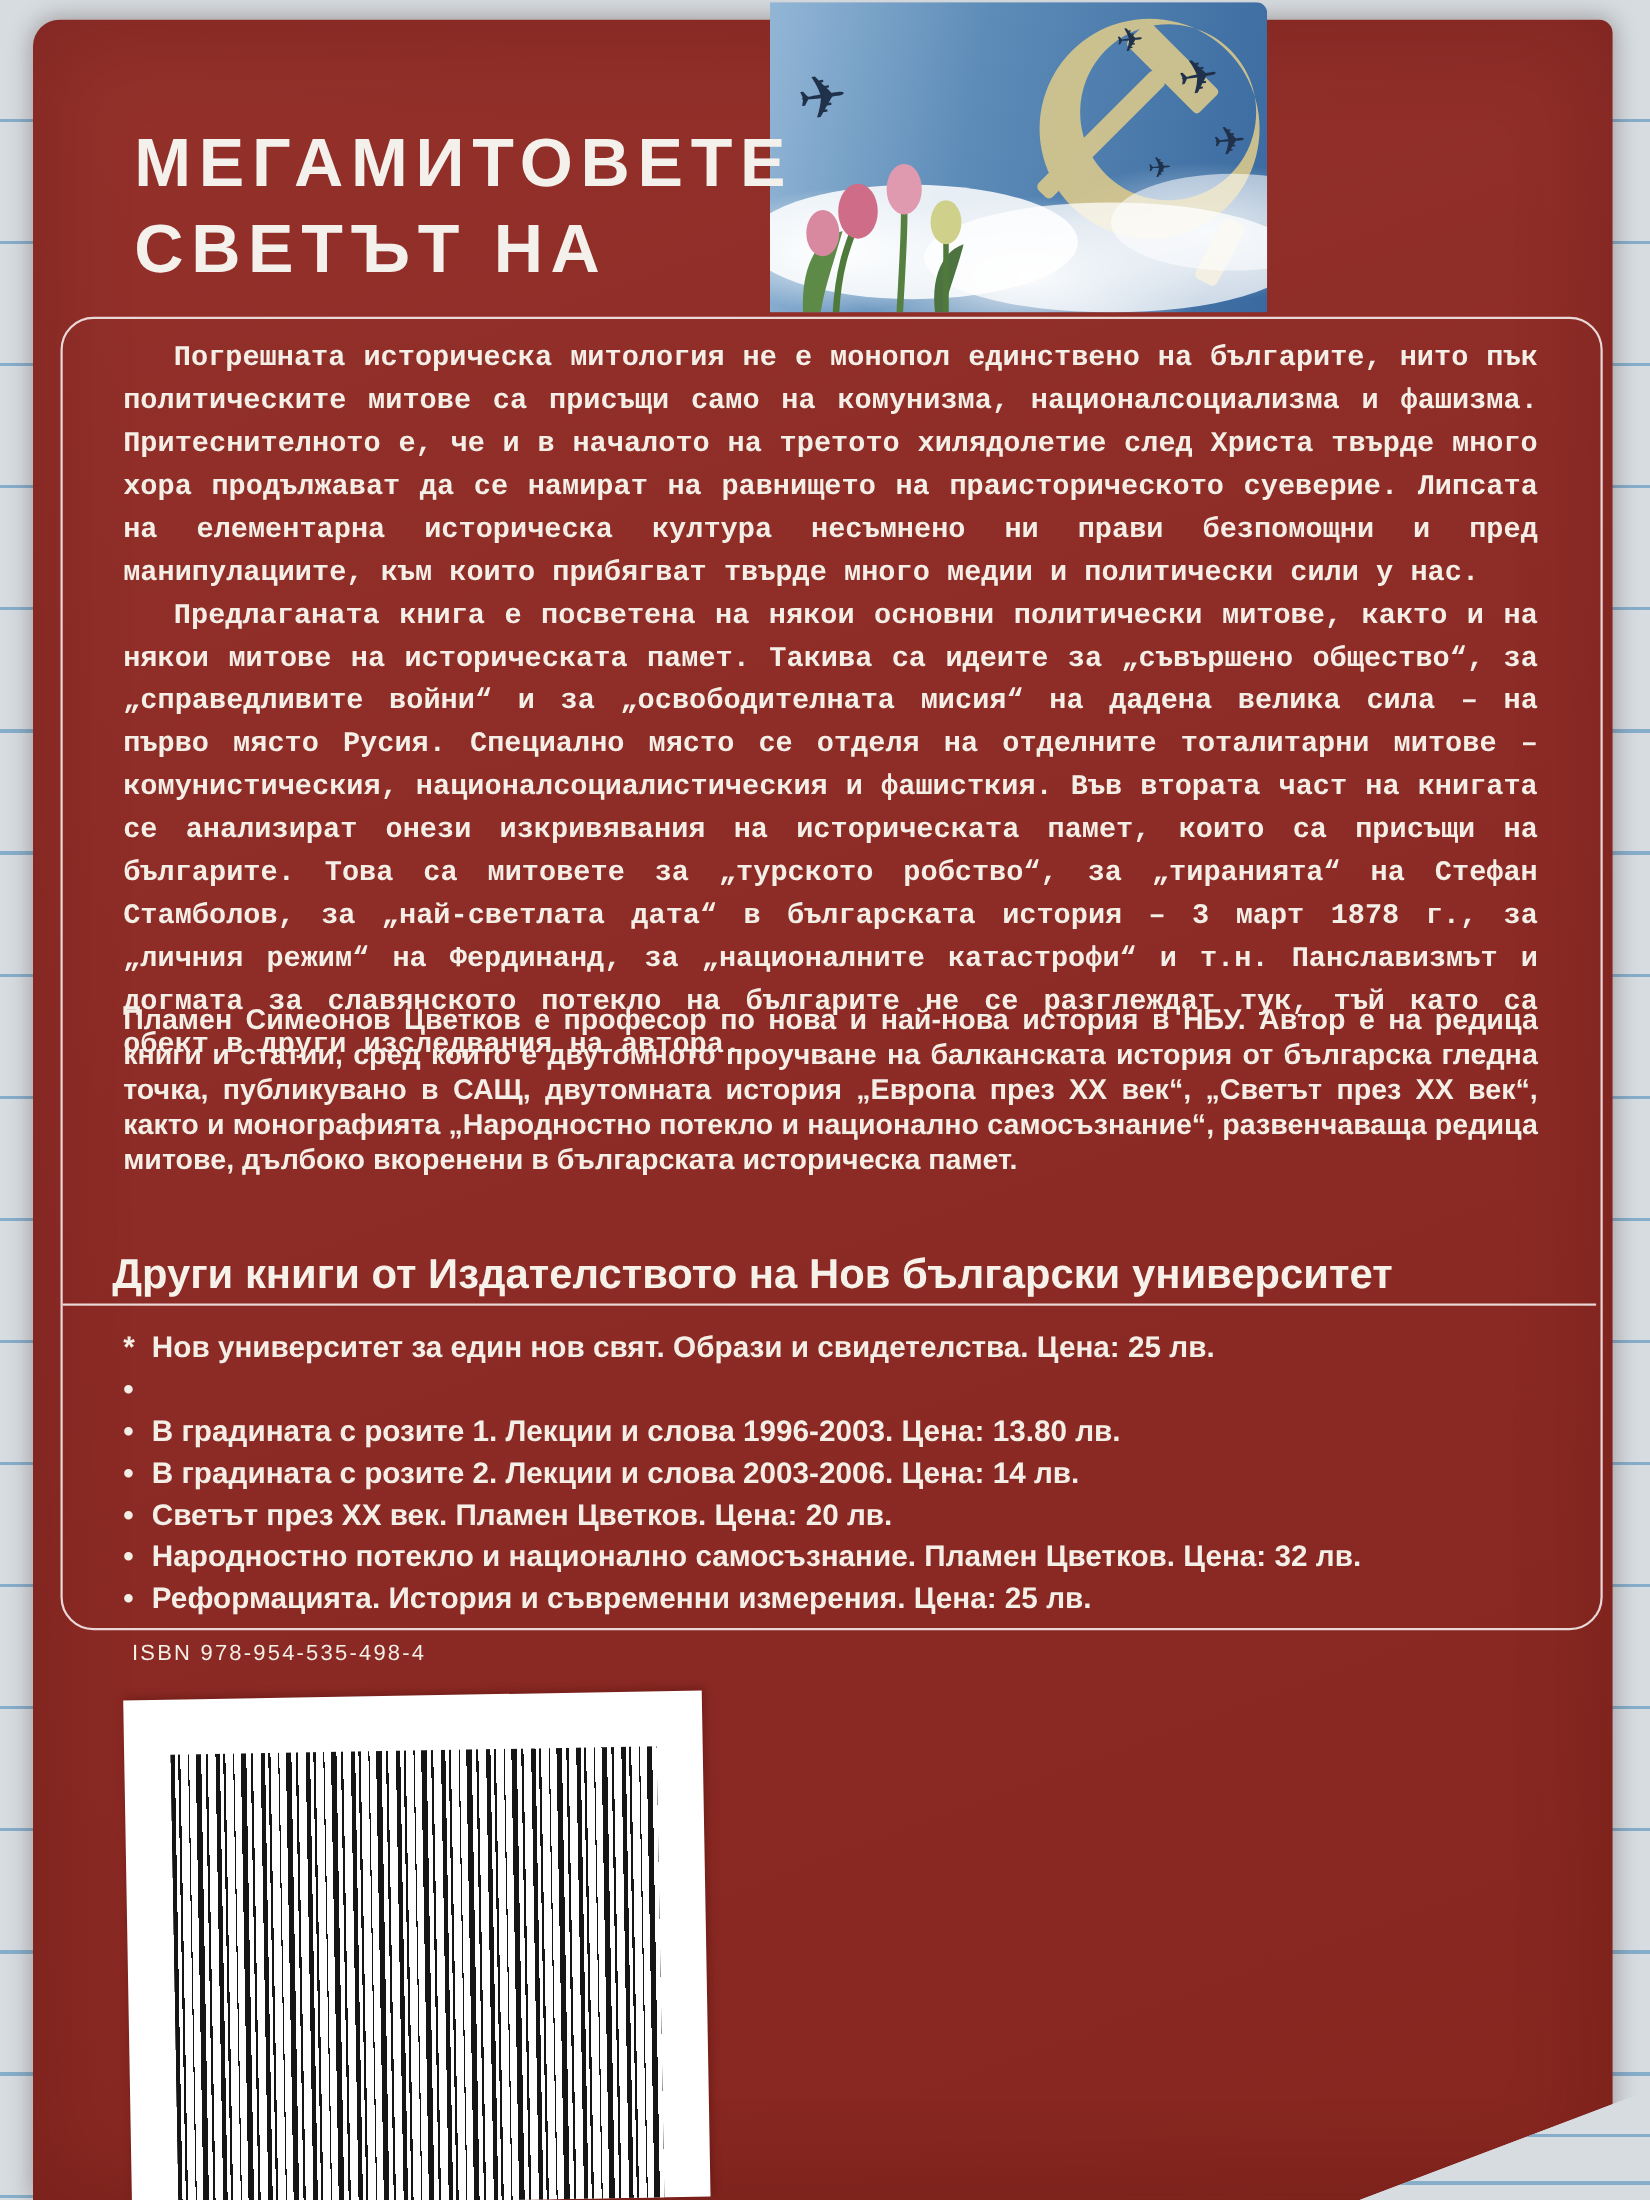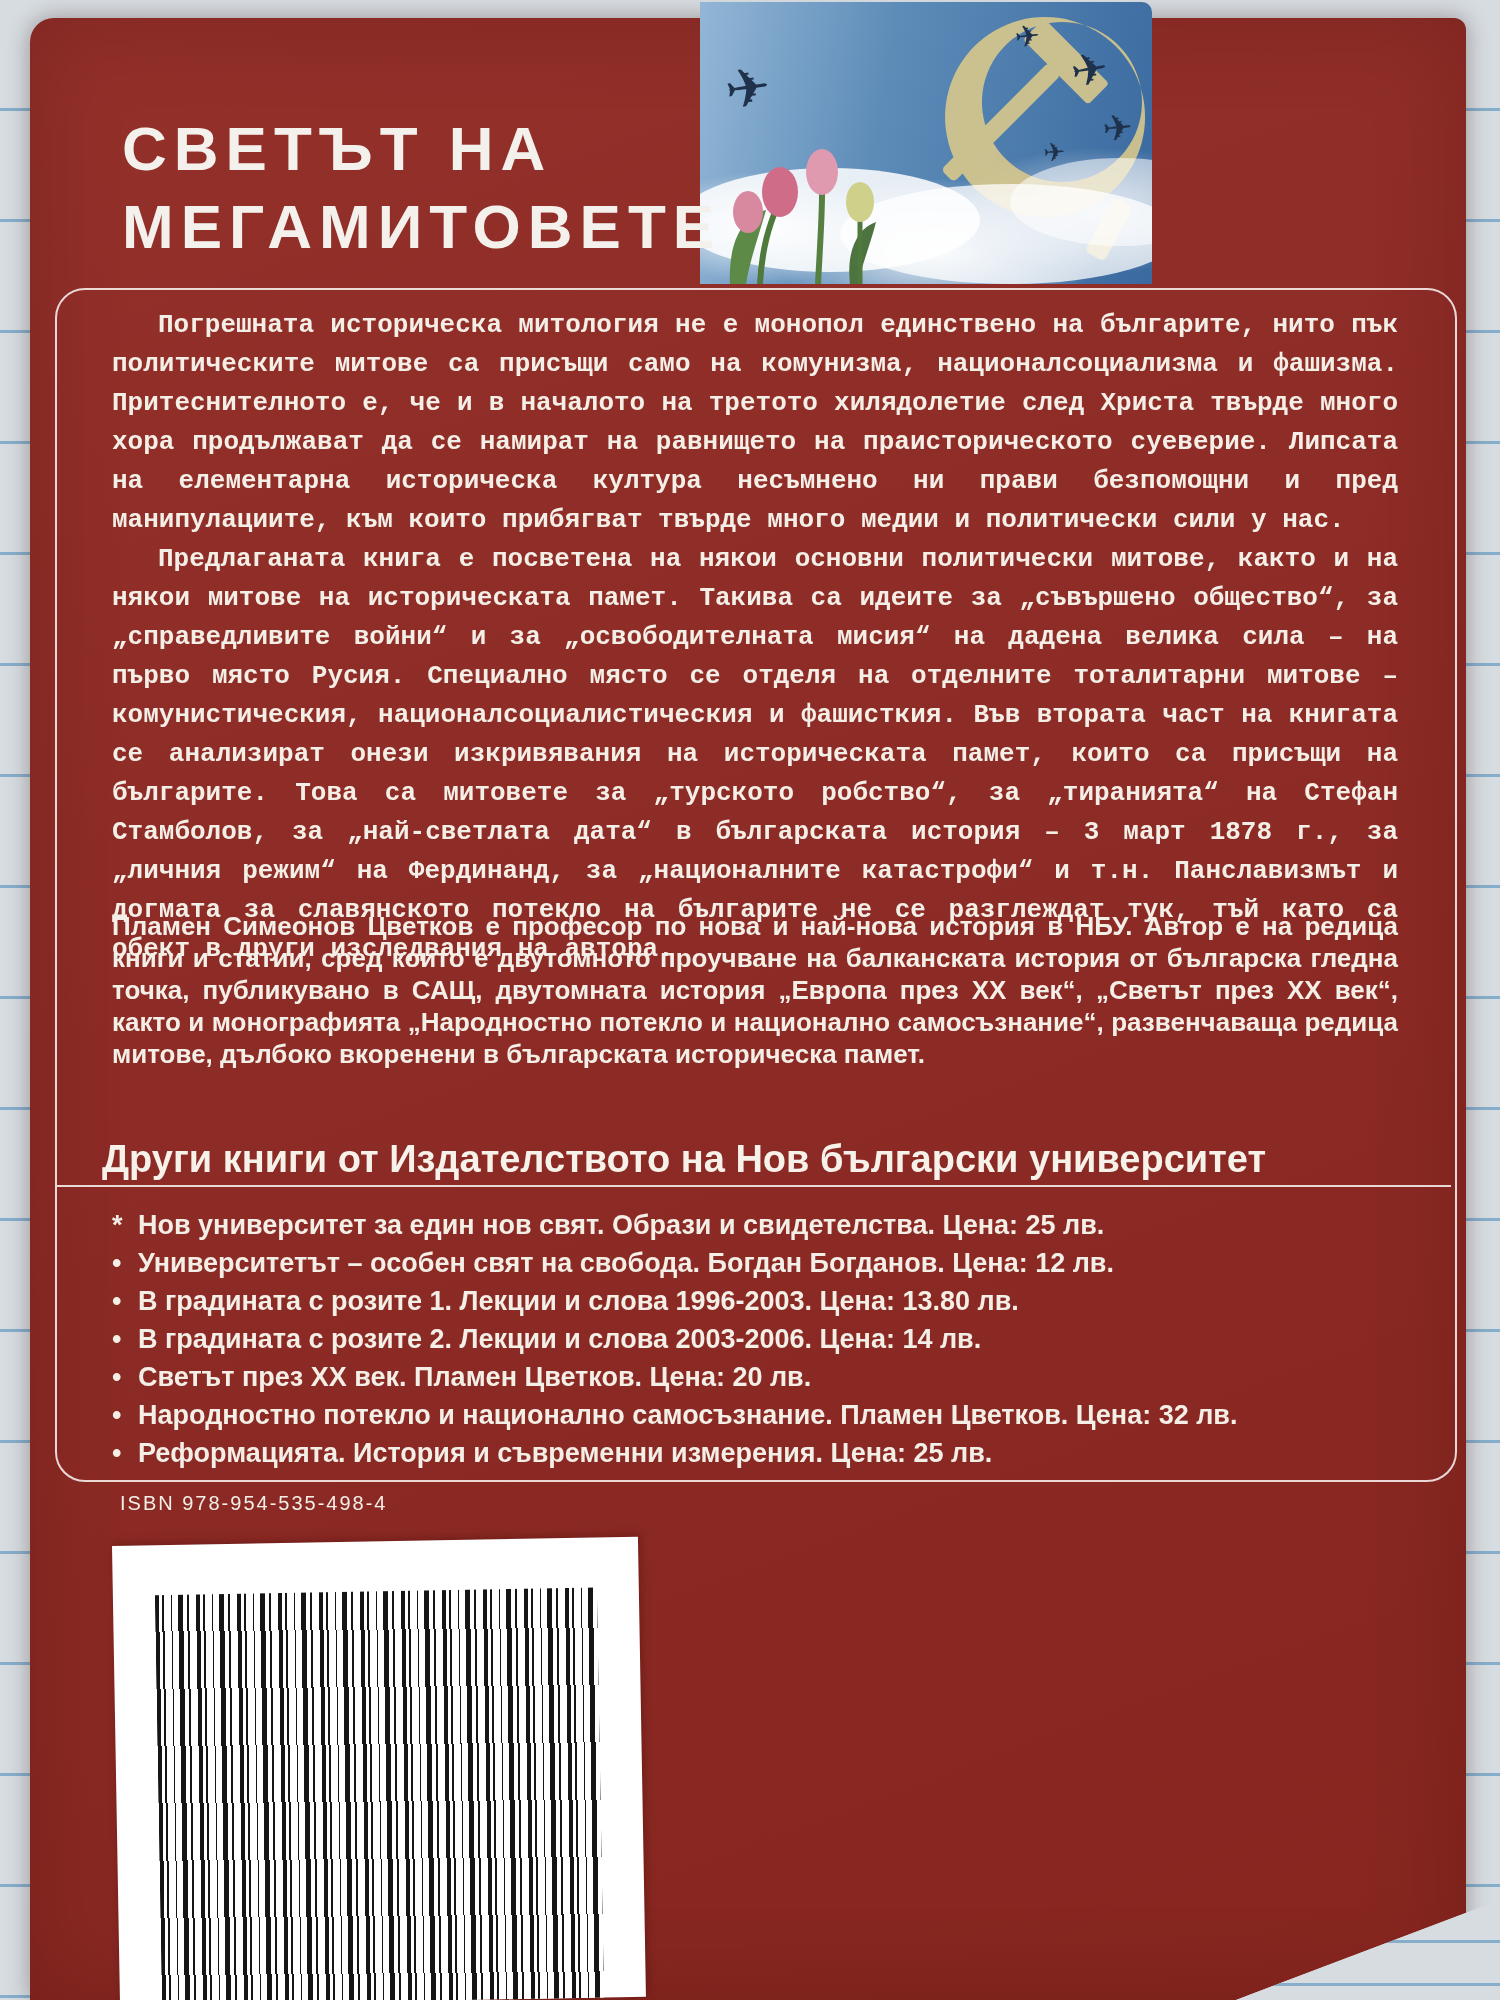--- a/index.html
+++ b/index.html
@@ -126,22 +126,22 @@
           <path d="M160 282 C160 252 160 228 160 210" stroke="#4f7a3c" stroke-width="5" fill="none"></path>
           <ellipse cx="80" cy="190" rx="18" ry="25" fill="#cf6d88"></ellipse>
           <ellipse cx="122" cy="170" rx="16" ry="23" fill="#e09ab0"></ellipse>
           <ellipse cx="48" cy="210" rx="15" ry="21" fill="#d8899f"></ellipse>
           <ellipse cx="160" cy="200" rx="14" ry="20" fill="#cfd08a"></ellipse>
         </g>
       </svg>
     </div>
 
     <div class="title">
+      <div class="title-line">МЕГАМИТОВЕТЕ</div>
       <div class="title-line">СВЕТЪТ НА</div>
-      <div class="title-line">МЕГАМИТОВЕТЕ</div>
     </div>
 
     <div class="frame"></div>
     <div class="divider"></div>
 
     <div class="desc">
       <p>Погрешната историческа митология не е монопол единствено на българите, нито пък политическите митове са присъщи само на комунизма, националсоциализма и фашизма. Притеснителното е, че и в началото на третото хилядолетие след Христа твърде много хора продължават да се намират на равнището на праисторическото суеверие. Липсата на елементарна историческа култура несъмнено ни прави безпомощни и пред манипулациите, към които прибягват твърде много медии и политически сили у нас.</p>
       <p>Предлаганата книга е посветена на някои основни политически митове, както и на някои митове на историческата памет. Такива са идеите за „съвършено общество“, за „справедливите войни“ и за „освободителната мисия“ на дадена велика сила – на първо място Русия. Специално място се отделя на отделните тоталитарни митове – комунистическия, националсоциалистическия и фашисткия. Във втората част на книгата се анализират онези изкривявания на историческата памет, които са присъщи на българите. Това са митовете за „турското робство“, за „тиранията“ на Стефан Стамболов, за „най-светлата дата“ в българската история – 3 март 1878 г., за „личния режим“ на Фердинанд, за „националните катастрофи“ и т.н. Панславизмът и догмата за славянското потекло на българите не се разглеждат тук, тъй като са обект в други изследвания на автора.</p>
     </div>
 
@@ -151,21 +151,20 @@
 
     <div class="books-header">Други книги от Издателството на Нов български университет</div>
 
     <ul class="book-list">
       <li>
           <span class="bullet">*</span>
           <span>Нов университет за един нов свят. Образи и свидетелства. Цена: 25 лв.</span>
         </li>
       <li>
           <span class="bullet">•</span>
-          <span>Университетът – особен свят на свобода. Богдан Богданов. Цена: 12 лв.</span>
         </li>
       <li>
           <span class="bullet">•</span>
           <span>В градината с розите 1. Лекции и слова 1996-2003. Цена: 13.80 лв.</span>
         </li>
       <li>
           <span class="bullet">•</span>
           <span>В градината с розите 2. Лекции и слова 2003-2006. Цена: 14 лв.</span>
         </li>
       <li>

